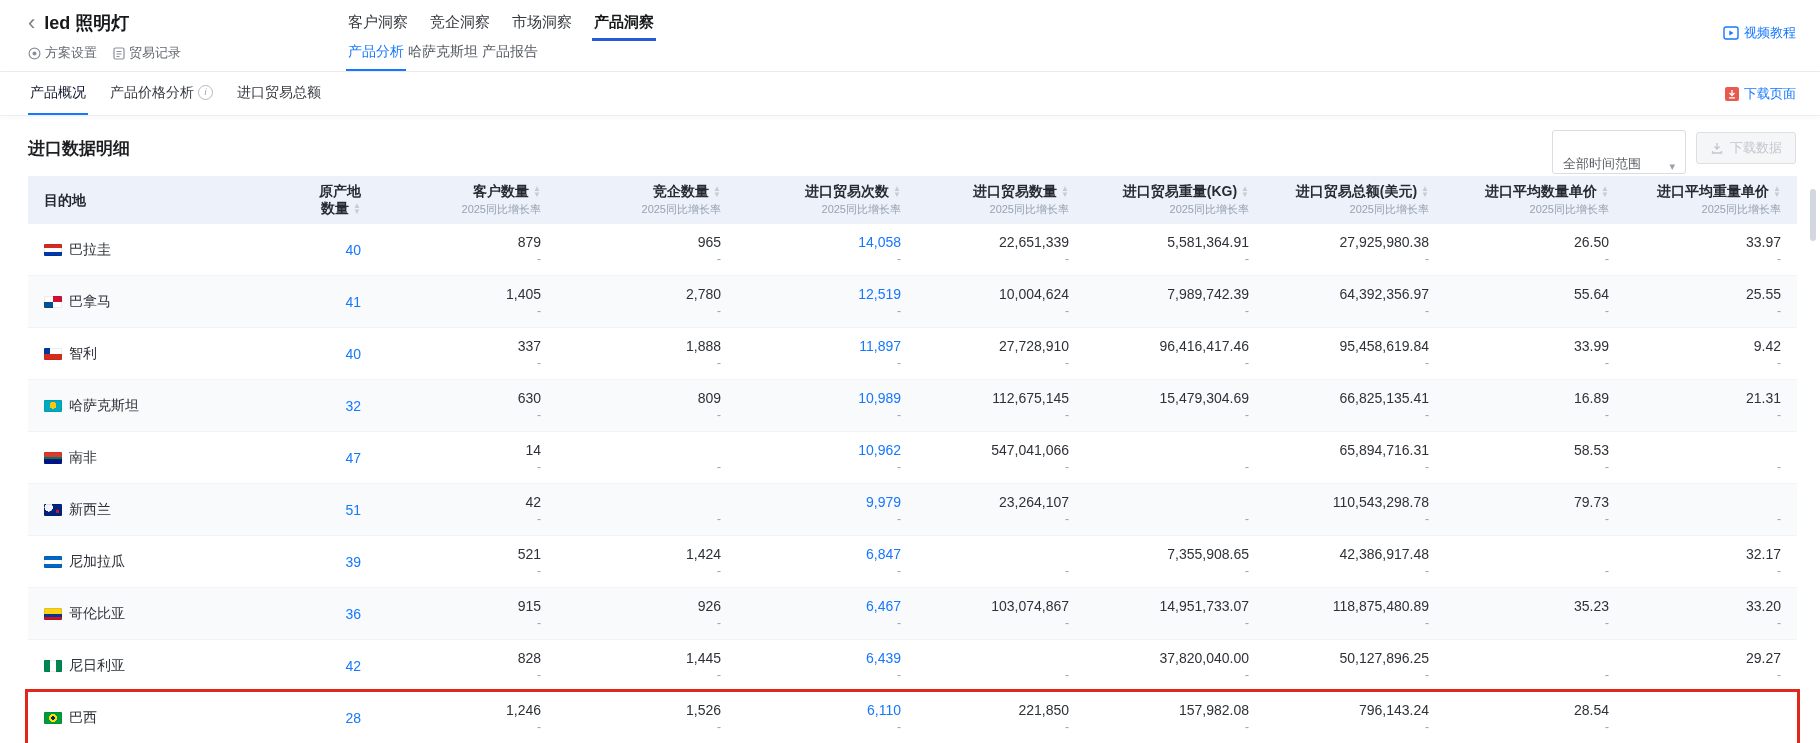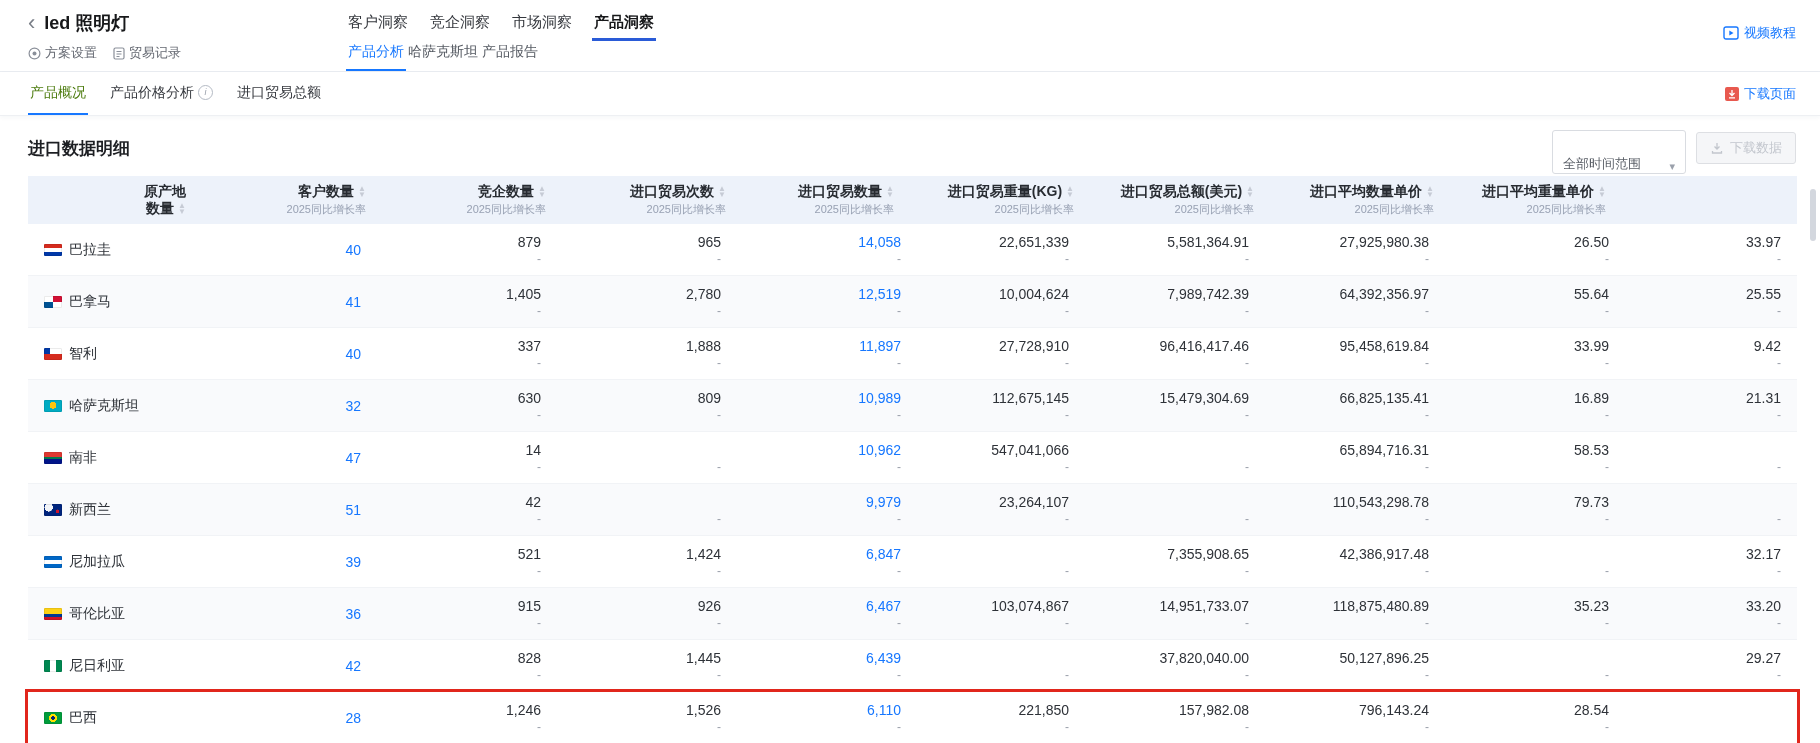--- a/index.html
+++ b/index.html
@@ -22,21 +22,21 @@
   .sub-tab{font-size:14px;color:#565b63;padding:0 2px 10px;cursor:pointer;}
   .sub-tab.active{color:#1677ff;border-bottom:2px solid #1677ff;padding-bottom:8px;}
   .topbar-right{margin-left:auto;padding-top:24px;}
   .video-link{display:inline-flex;align-items:center;gap:5px;color:#1677ff;font-size:13px;cursor:pointer;}
 
   
   .section-tabs-row{height:44px;display:flex;align-items:stretch;padding:0 24px 0 28px;box-sizing:border-box;
                     border-bottom:1px solid #eef0f3;box-shadow:0 2px 4px rgba(31,56,88,.04);}
   .analysis-tabs{display:flex;gap:20px;}
   .an-tab{display:inline-flex;align-items:center;gap:4px;font-size:14px;color:#34373d;padding:0 2px;cursor:pointer;border-bottom:2px solid transparent;}
-  .an-tab.active{color:#4d7c0f;border-bottom-color:#1677ff;}
+  .an-tab.active{color:#0f172a;border-bottom-color:#1677ff;}
   .info-i{width:13px;height:13px;border:1px solid #b4bac4;border-radius:50%;color:#9aa0ab;font-size:9px;line-height:13px;
           text-align:center;display:inline-block;font-style:italic;}
   .download-page{margin-left:auto;display:inline-flex;align-items:center;gap:5px;color:#1677ff;font-size:13px;cursor:pointer;}
 
   
   .content{padding:0 24px 0 28px;}
   .content-head{display:flex;align-items:center;margin:16px 0 12px;height:32px;}
   .section-title{font-size:17px;font-weight:bold;color:#1d1f23;margin:0;}
   .controls{margin-left:auto;display:flex;align-items:center;gap:10px;}
   .select{width:134px;height:44px;border:1px solid #d9dce1;border-radius:3px;display:flex;align-items:flex-end;
@@ -166,20 +166,25 @@
           <svg width="14" height="14" viewBox="0 0 14 14">
               <path d="M7 2v6M4.5 5.5L7 8l2.5-2.5M2.5 10v2h9v-2" stroke="#c2c6cd" stroke-width="1.3" fill="none"></path>
             </svg>
           <span>下载数据</span>
         </button>
       </div>
     </div>
 
     <div class="table">
       <div class="thead">
+          <div class="th c0 th-dest">
+            <div class="th-line1">
+              <span>目的地</span>
+            </div>
+          </div>
           <div class="th c1">
             <div class="th-line1">
               <span>原产地</span>
             </div>
             <div class="th-line1">
               <span>数量</span>
               <span class="sorter">
                 <span>▲</span>
                 <span>▼</span>
               </span>

